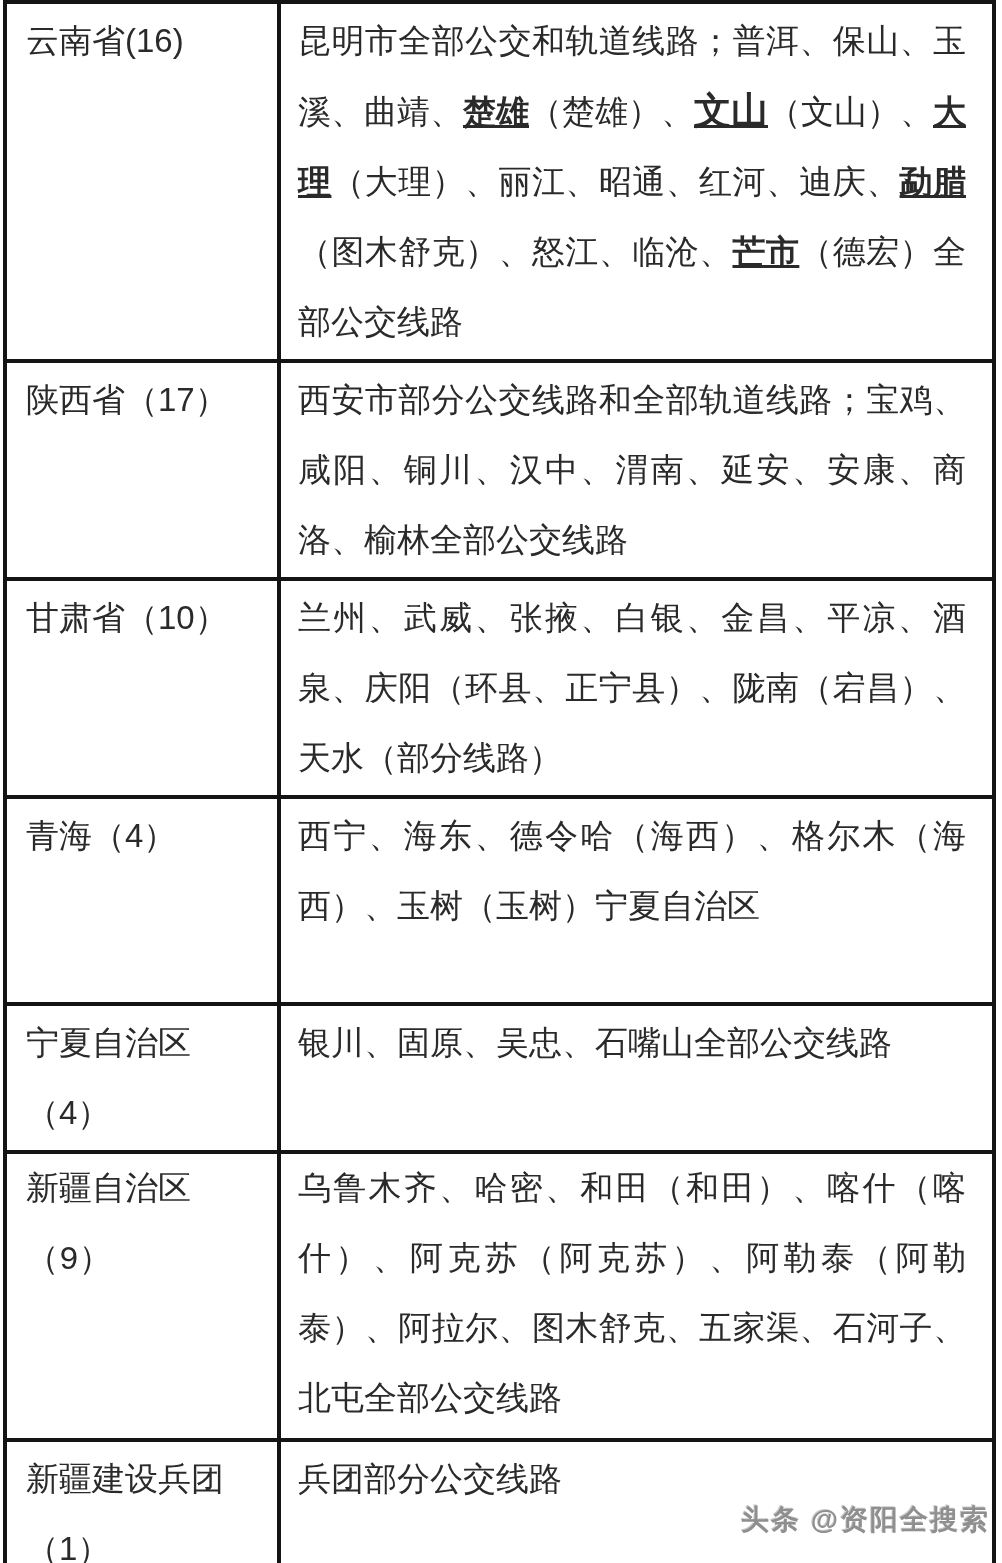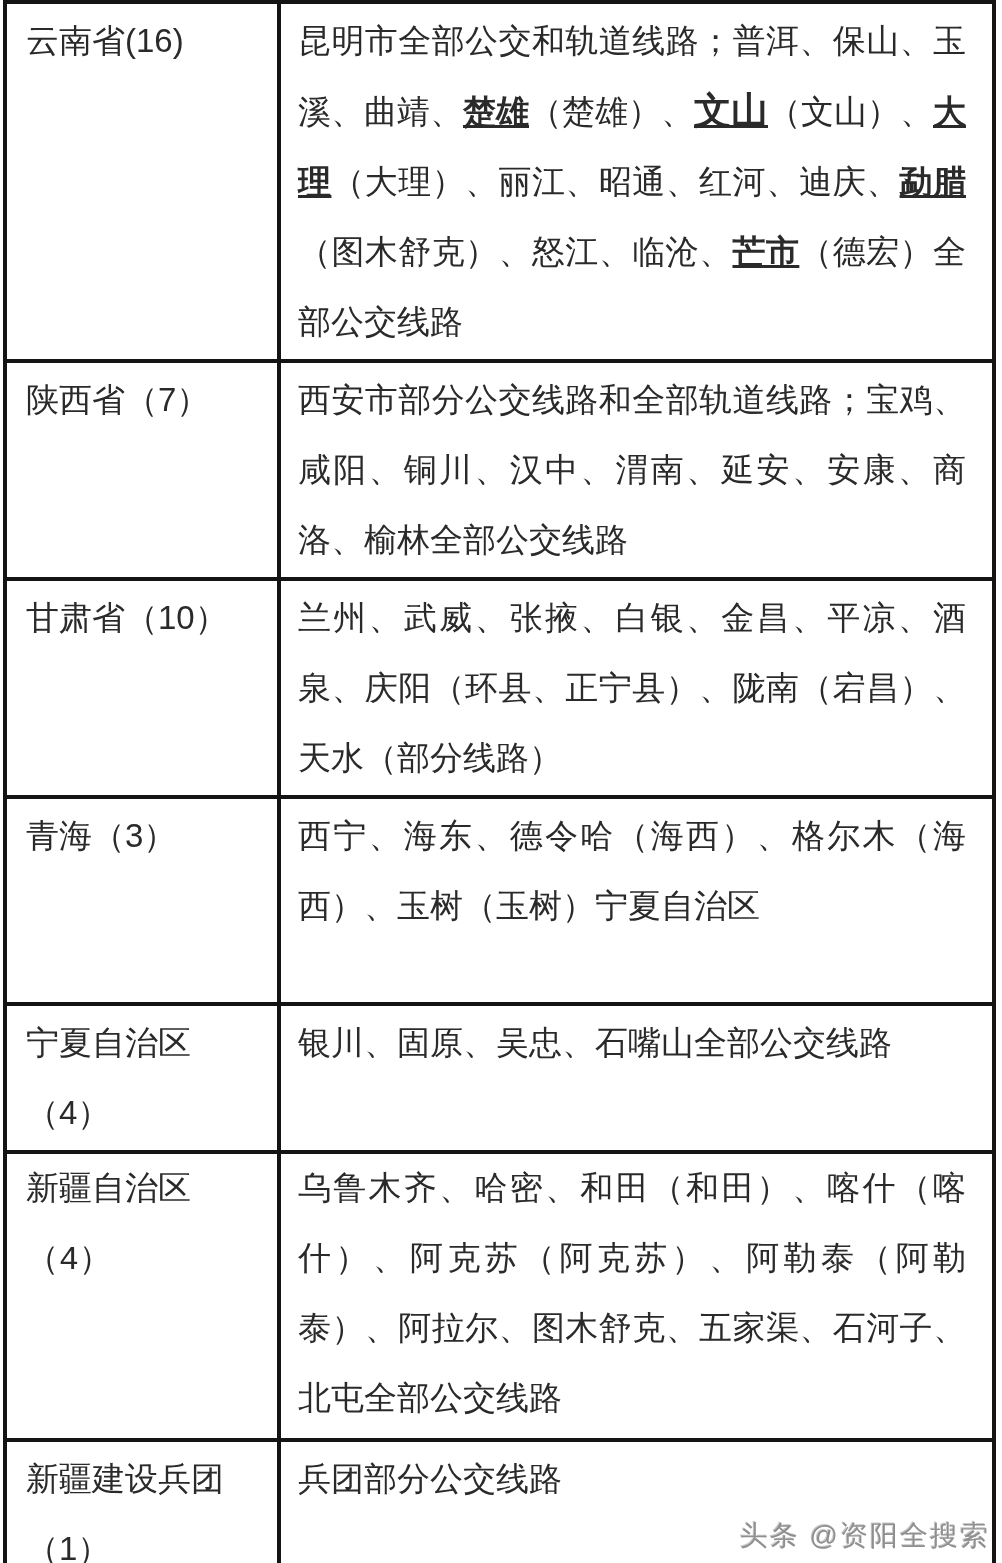--- a/index.html
+++ b/index.html
@@ -52,55 +52,55 @@
   tr:nth-child(4) td { height: 207px; }
   tr:nth-child(5) td { height: 140px; }
   tr:nth-child(6) td { height: 136px; font-family: Liberation Mono, monospace; }
   tr:nth-child(7) td { height: 273px; }
   tr:nth-child(8) td { height: 133px; }
   .bold { font-weight: 700; text-decoration: underline; }
   .xl { font-size: 37px; }
   .watermark {
     position: absolute;
     right: 12px;
-    bottom: 8px;
+    bottom: 24px;
     font-size: 28px;
-    font-weight: 400;
+    font-weight: 700;
     letter-spacing: 2px;
     color: var(--watermark);
     text-shadow: 1px 1px 0 rgba(255,255,255,0.95), -1px -1px 0 rgba(100,100,100,0.35);
   }
 </style>
 </head>
 <body>
 
 <table class="coverage">
   <tbody>
       <tr>
         <td class="region-cell">云南省(16)</td>
         <td class="content-cell"><span>昆明市全部公交和轨道线路；普洱、保山、玉溪、曲靖、</span><span class="bold">楚雄</span><span>（楚雄）、</span><span class="bold xl">文山</span><span>（文山）、</span><span class="bold">大理</span><span>（大理）、丽江、昭通、红河、迪庆、</span><span class="bold">勐腊</span><span>（图木舒克）、怒江、临沧、</span><span class="bold">芒市</span><span>（德宏）全部公交线路</span></td>
       </tr>
       <tr>
-        <td class="region-cell">陕西省（7）</td>
+        <td class="region-cell">陕西省（17）</td>
         <td class="content-cell"><span>西安市部分公交线路和全部轨道线路；宝鸡、咸阳、铜川、汉中、渭南、延安、安康、商洛、榆林全部公交线路</span></td>
       </tr>
       <tr>
         <td class="region-cell">甘肃省（10）</td>
         <td class="content-cell"><span>兰州、武威、张掖、白银、金昌、平凉、酒泉、庆阳（环县、正宁县）、陇南（宕昌）、天水（部分线路）</span></td>
       </tr>
       <tr>
-        <td class="region-cell">青海（3）</td>
+        <td class="region-cell">青海（4）</td>
         <td class="content-cell"><span>西宁、海东、德令哈（海西）、格尔木（海西）、玉树（玉树）宁夏自治区</span></td>
       </tr>
       <tr>
         <td class="region-cell">宁夏自治区（4）</td>
         <td class="content-cell"><span>银川、固原、吴忠、石嘴山全部公交线路</span></td>
       </tr>
       <tr>
-        <td class="region-cell">新疆自治区（4）</td>
+        <td class="region-cell">新疆自治区（9）</td>
         <td class="content-cell"><span>乌鲁木齐、哈密、和田（和田）、喀什（喀什）、阿克苏（阿克苏）、阿勒泰（阿勒泰）、阿拉尔、图木舒克、五家渠、石河子、北屯全部公交线路</span></td>
       </tr>
       <tr>
         <td class="region-cell">新疆建设兵团（1）</td>
         <td class="content-cell"><span>兵团部分公交线路</span></td>
       </tr>
     </tbody>
 </table>
 
 <div class="watermark">头条 @资阳全搜索</div>

